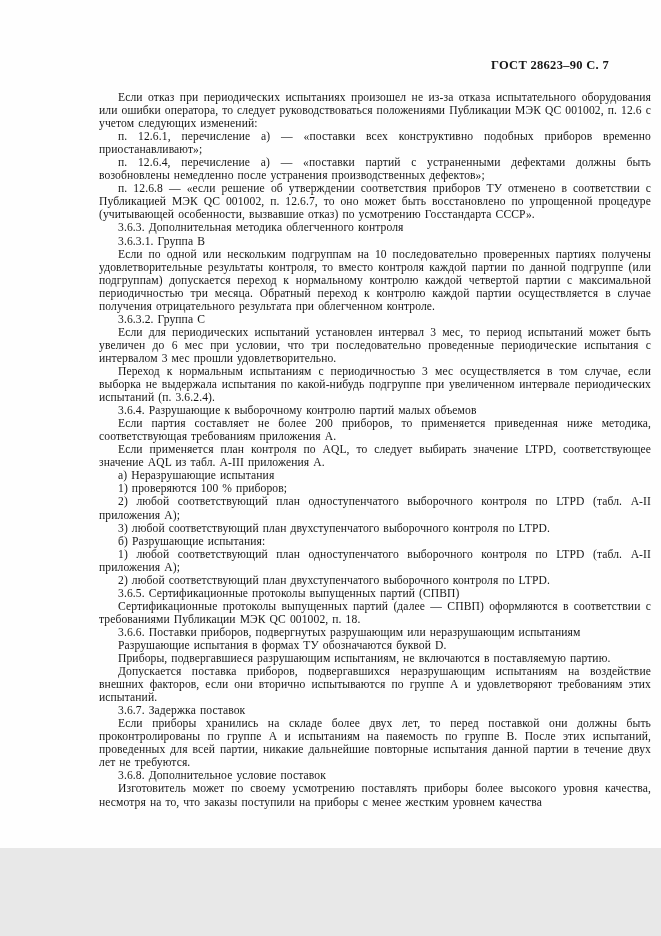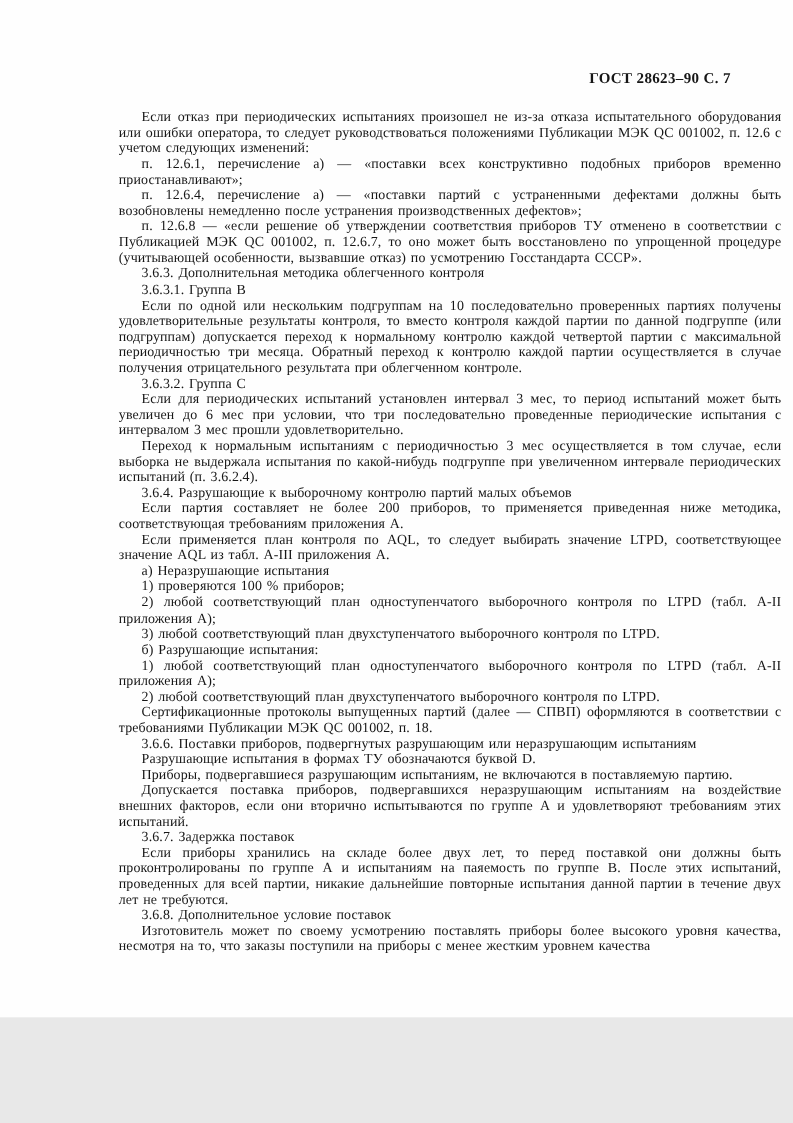--- a/index.html
+++ b/index.html
@@ -57,20 +57,21 @@
     <p>3.6.4. Разрушающие к выборочному контролю партий малых объемов</p>
     <p>Если партия составляет не более 200 приборов, то применяется приведенная ниже методика, соответствующая требованиям приложения А.</p>
     <p>Если применяется план контроля по AQL, то следует выбирать значение LTPD, соответствующее значение AQL из табл. А-III приложения А.</p>
     <p>а) Неразрушающие испытания</p>
     <p>1) проверяются 100 % приборов;</p>
     <p>2) любой соответствующий план одноступенчатого выборочного контроля по LTPD (табл. А-II приложения А);</p>
     <p>3) любой соответствующий план двухступенчатого выборочного контроля по LTPD.</p>
     <p>б) Разрушающие испытания:</p>
     <p>1) любой соответствующий план одноступенчатого выборочного контроля по LTPD (табл. А-II приложения А);</p>
     <p>2) любой соответствующий план двухступенчатого выборочного контроля по LTPD.</p>
+    <p>3.6.5. Сертификационные протоколы выпущенных партий (СПВП)</p>
     <p>Сертификационные протоколы выпущенных партий (далее — СПВП) оформляются в соответствии с требованиями Публикации МЭК QC 001002, п. 18.</p>
     <p>3.6.6. Поставки приборов, подвергнутых разрушающим или неразрушающим испытаниям</p>
     <p>Разрушающие испытания в формах ТУ обозначаются буквой D.</p>
     <p>Приборы, подвергавшиеся разрушающим испытаниям, не включаются в поставляемую партию.</p>
     <p>Допускается поставка приборов, подвергавшихся неразрушающим испытаниям на воздействие внешних факторов, если они вторично испытываются по группе А и удовлетворяют требованиям этих испытаний.</p>
     <p>3.6.7. Задержка поставок</p>
     <p>Если приборы хранились на складе более двух лет, то перед поставкой они должны быть проконтролированы по группе А и испытаниям на паяемость по группе В. После этих испытаний, проведенных для всей партии, никакие дальнейшие повторные испытания данной партии в течение двух лет не требуются.</p>
     <p>3.6.8. Дополнительное условие поставок</p>
     <p>Изготовитель может по своему усмотрению поставлять приборы более высокого уровня качества, несмотря на то, что заказы поступили на приборы с менее жестким уровнем качества</p>
   </div>

